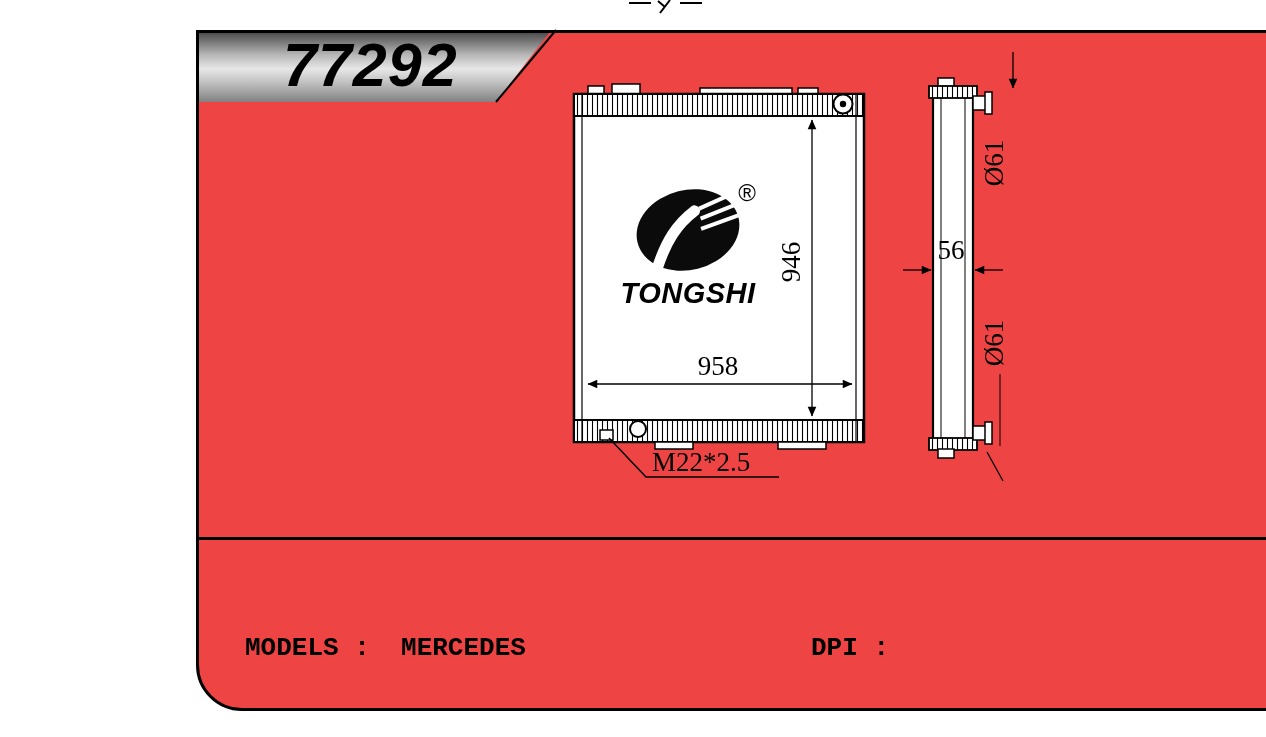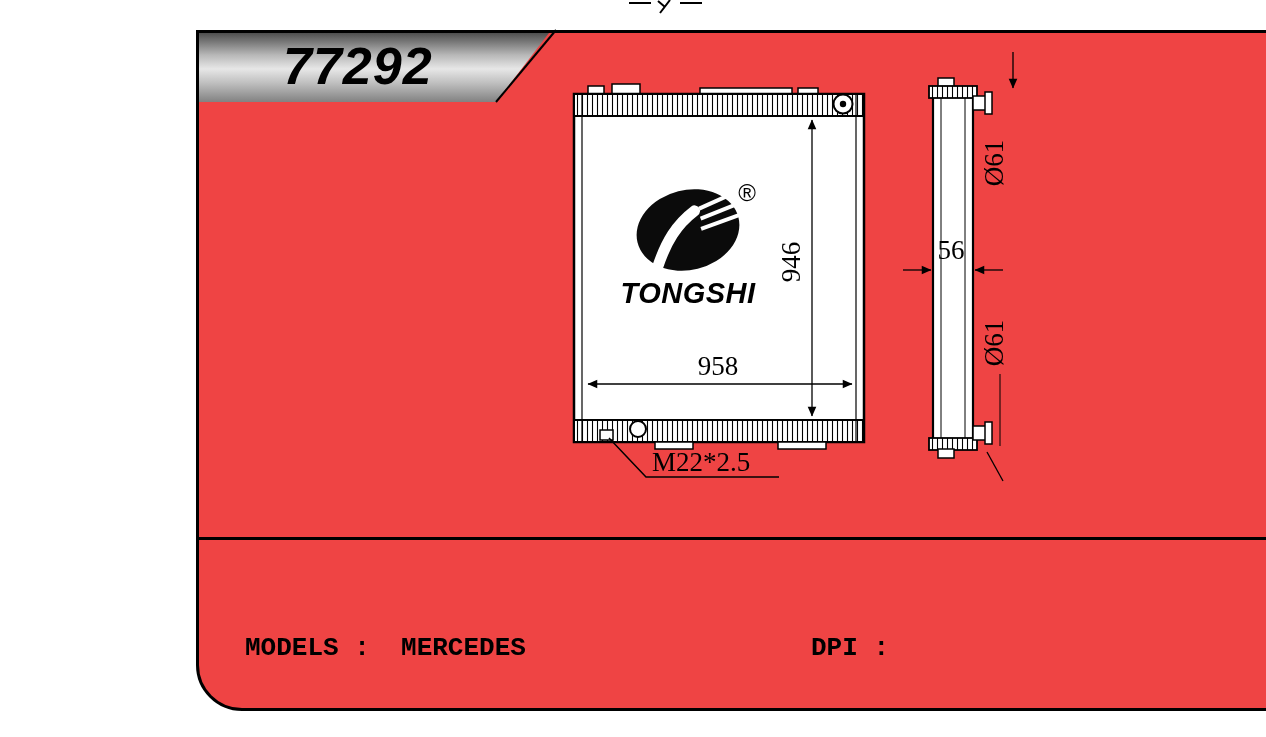--- a/index.html
+++ b/index.html
@@ -13,21 +13,21 @@
 
   .banner {
     position:absolute; left:199px; top:33px; width:350px; height:69px;
     background:linear-gradient(180deg,#4e4e4e 0%,#b8b8b8 32%,#e7e7e7 52%,#c0c0c0 72%,#828282 100%);
     clip-path:polygon(0 0,100% 0,calc(100% - 53px) 100%,0 100%);
     z-index:3;
   }
   .part-number {
     position:absolute; left:84px; top:50%; transform:translateY(-54%);
     font-family:"Liberation Sans",sans-serif; font-style:italic; font-weight:bold;
-    font-size:52px; color:#000; letter-spacing:1px;
+    font-size:61px; color:#000; letter-spacing:1px;
   }
 
   .separator { position:absolute; left:0; top:504px; width:100%; height:3px; background:#000; }
 
   .specs {
     position:absolute; top:528px;
     font-family:"Liberation Mono",monospace; font-weight:bold; font-size:26px;
     line-height:35px; color:#000; white-space:pre;
   }
   .specs-left { left:46px; }

